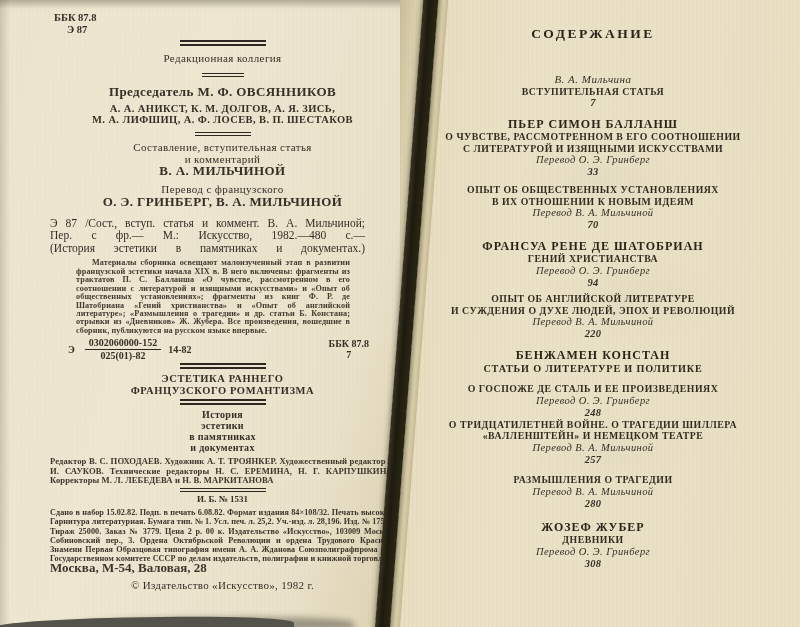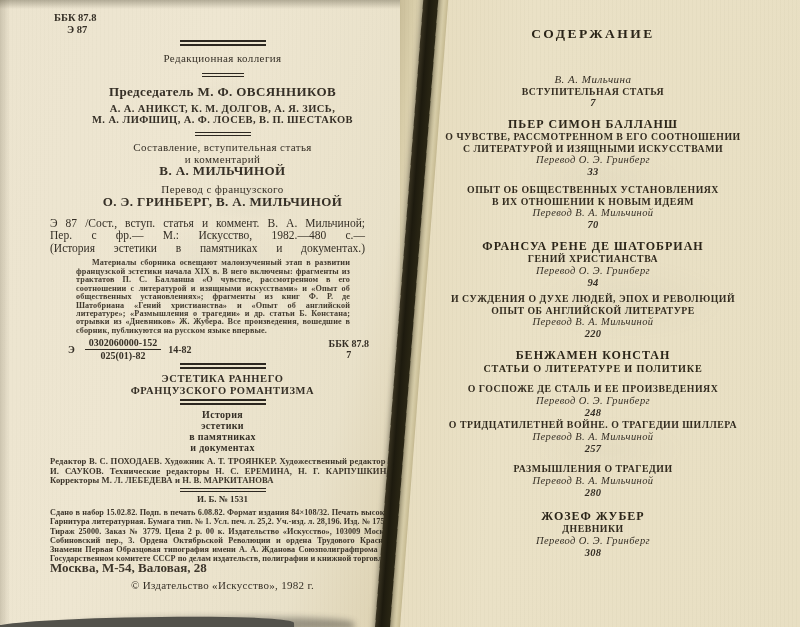--- a/index.html
+++ b/index.html
@@ -214,39 +214,40 @@
       </section>
 
       <section class="toc-entry">
         <div class="toc-heading">ФРАНСУА РЕНЕ ДЕ ШАТОБРИАН</div>
         <div class="toc-line">ГЕНИЙ ХРИСТИАНСТВА</div>
         <div class="toc-translator">Перевод О. Э. Гринберг</div>
         <div class="toc-page">94</div>
       </section>
 
       <section class="toc-entry" style="margin-top:4px">
+        <div class="toc-line">ОПЫТ ОБ АНГЛИЙСКОЙ ЛИТЕРАТУРЕ</div>
         <div class="toc-line">И СУЖДЕНИЯ О ДУХЕ ЛЮДЕЙ, ЭПОХ И РЕВОЛЮЦИЙ</div>
-        <div class="toc-line">ОПЫТ ОБ АНГЛИЙСКОЙ ЛИТЕРАТУРЕ</div>
         <div class="toc-translator">Перевод В. А. Мильчиной</div>
         <div class="toc-page">220</div>
       </section>
 
       <section class="toc-entry">
         <div class="toc-heading">БЕНЖАМЕН КОНСТАН</div>
         <div class="toc-subheading">СТАТЬИ О ЛИТЕРАТУРЕ И ПОЛИТИКЕ</div>
       </section>
 
       <section class="toc-entry">
         <div class="toc-line">О ГОСПОЖЕ ДЕ СТАЛЬ И ЕЕ ПРОИЗВЕДЕНИЯХ</div>
         <div class="toc-translator">Перевод О. Э. Гринберг</div>
         <div class="toc-page">248</div>
       </section>
 
       <section class="toc-entry" style="margin-top:0">
         <div class="toc-line">О ТРИДЦАТИЛЕТНЕЙ ВОЙНЕ. О ТРАГЕДИИ ШИЛЛЕРА</div>
+        <div class="toc-line">«ВАЛЛЕНШТЕЙН» И НЕМЕЦКОМ ТЕАТРЕ</div>
         <div class="toc-translator">Перевод В. А. Мильчиной</div>
         <div class="toc-page">257</div>
       </section>
 
       <section class="toc-entry">
         <div class="toc-line">РАЗМЫШЛЕНИЯ О ТРАГЕДИИ</div>
         <div class="toc-translator">Перевод В. А. Мильчиной</div>
         <div class="toc-page">280</div>
       </section>
 

